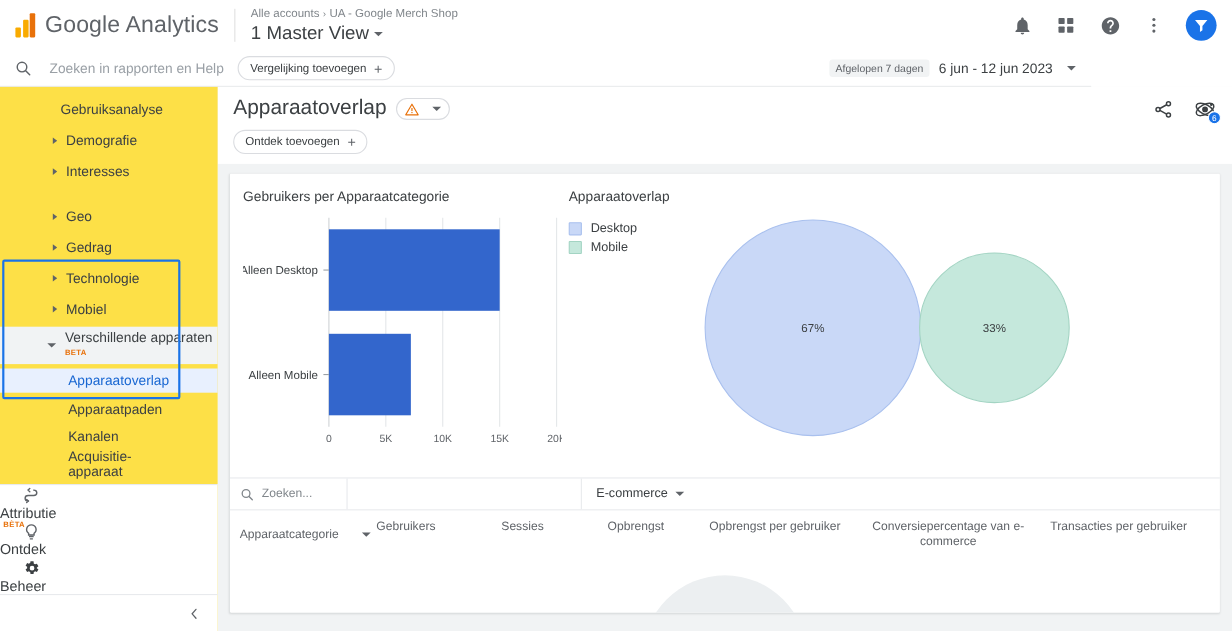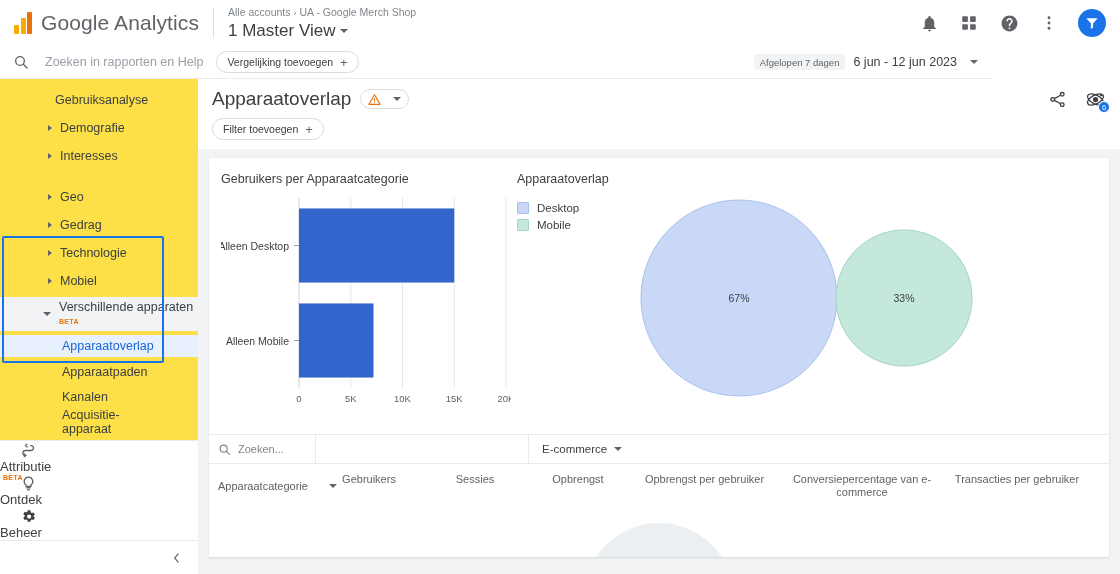--- a/index.html
+++ b/index.html
@@ -413,21 +413,21 @@
               <ellipse cx="12" cy="12" rx="10" ry="5" transform="rotate(-28 12 12)"></ellipse>
               <ellipse cx="12" cy="12" rx="10" ry="5" transform="rotate(28 12 12)"></ellipse>
               <circle cx="18.5" cy="7" r="1.4" fill="#3c4043" stroke="none"></circle>
             </svg>
             <span class="badge-blue">6</span>
           </div>
         </div>
       </div>
       <div class="filter-row">
         <div class="pill">
-          <span>Filter toevoegen</span>
+          <span>Ontdek toevoegen</span>
           <span class="plus">+</span>
         </div>
       </div>
     </div>
 
     <div class="card">
       <div class="chart-area">
 
         <div class="chart-left">
           <div class="chart-title">Gebruikers per Apparaatcategorie</div>

